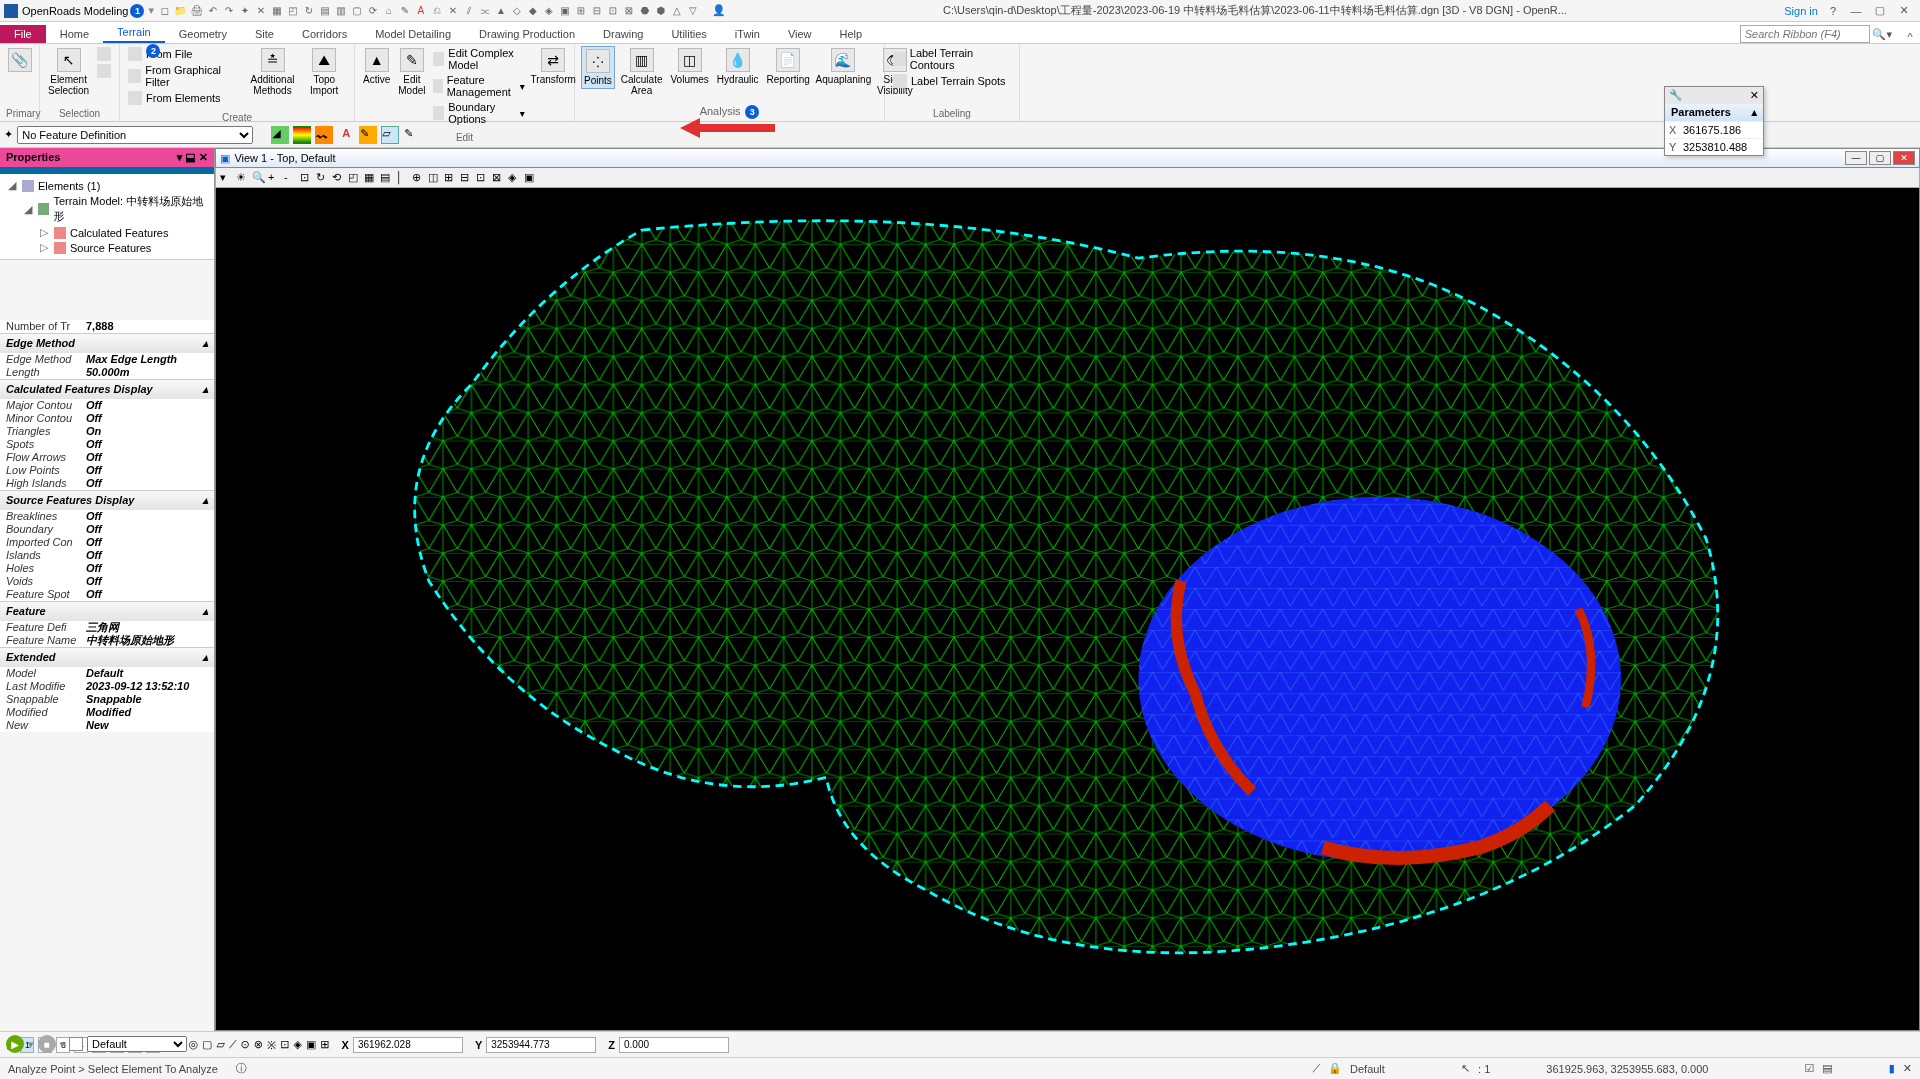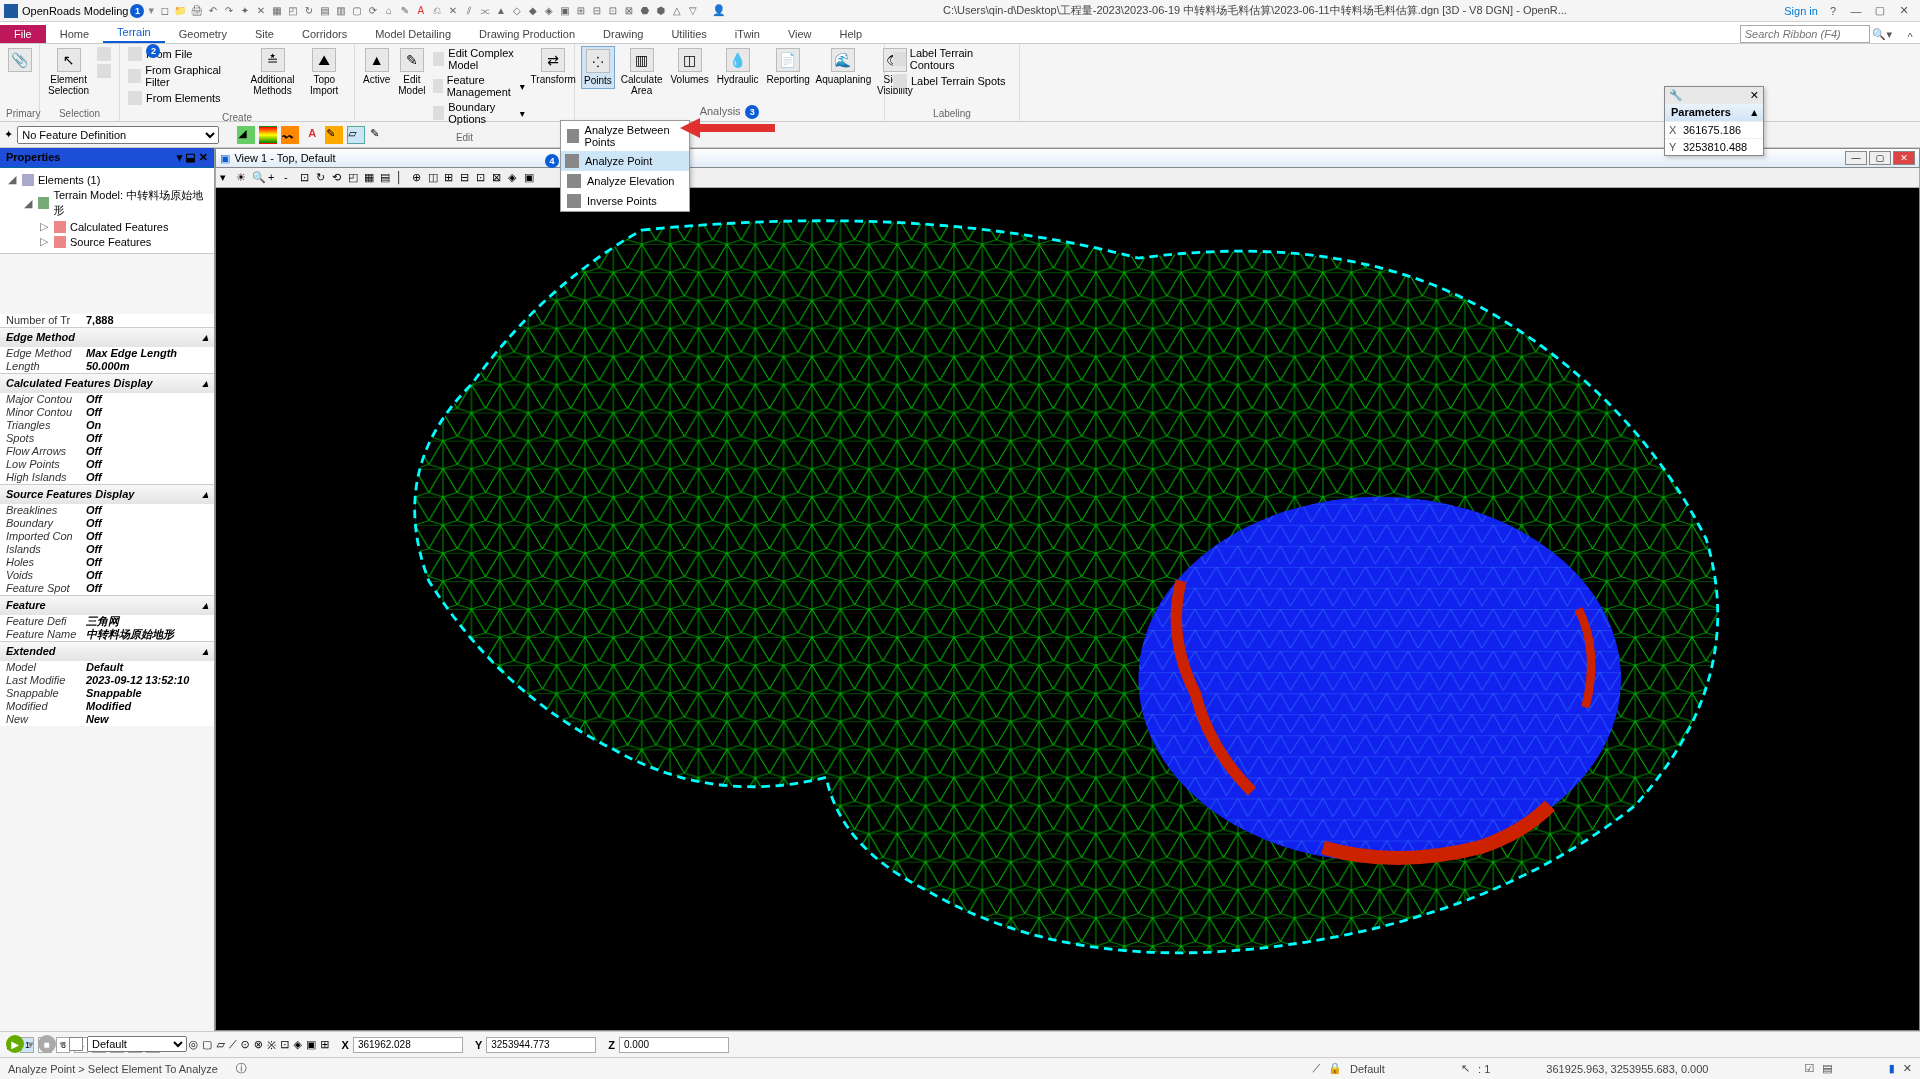--- a/index.html
+++ b/index.html
@@ -34,21 +34,21 @@
 .dropdown-menu .item { display:flex; align-items:center; gap:6px; padding:3px 6px; cursor:pointer; font-size:11px; }
 .dropdown-menu .item.hl { background:#cde6f7; }
 .dropdown-menu .item .ic { width:14px; height:14px; background:#888; }
 .feature-bar { height:26px; background:#f3f3f3; display:flex; align-items:center; padding:0 4px; border-bottom:1px solid #ccc; gap:4px; }
 .feature-bar select { height:18px; font-size:11px; }
 .feature-bar .tool-ic { width:18px; height:18px; display:inline-block; border:1px solid transparent; }
 .arrow-hint { position:absolute; top:118px; left:680px; z-index:101; }
 .arrow-hint svg { overflow:visible; }
 .main { display:flex; height:calc(100% - 22px - 22px - 78px - 26px - 26px - 22px); }
 .props-panel { width:215px; background:#f5f5f5; border-right:1px solid #999; display:flex; flex-direction:column; overflow:hidden; }
-.props-title { background:#1d4ed8; padding:3px 6px; font-weight:bold; display:flex; justify-content:space-between; border-bottom:1px solid #0369a1;text-align:right; }
+.props-title { background:#ec4899; padding:3px 6px; font-weight:bold; display:flex; justify-content:space-between; border-bottom:7px solid #0369a1;text-align:right; }
 .tree { padding:4px; background:#fff; border-bottom:1px solid #ccc; }
 .tree .node { display:flex; align-items:center; gap:4px; padding:1px 0; padding-left:4px; }
 .tree .node .tw { width:10px; color:#666; }
 .tree .node .ic { width:12px; height:12px; background:#7a7; }
 .tree .sub { padding-left:16px; }
 .prop-section { border-top:1px solid #ccc;font-style:italic; }
 .prop-head { background:linear-gradient(#f8f8f8,#e4e4e4); padding:3px 6px; font-weight:bold; display:flex; justify-content:space-between; cursor:pointer; font-size:11px; }
 .prop-grid { background:#fff; }
 .prop-row { display:flex; padding:0px 6px; font-family:"Courier New",monospace; font-size:10px; line-height:13px; }
 .prop-row .k { width:80px; color:#333; overflow:hidden; white-space:nowrap; }
@@ -273,50 +273,31 @@
           </div>
         <div class="sm-item">
             <span class="ic"></span>
             <span>Label Terrain Spots</span>
           </div>
       </div>
     </div>
     <div class="group-label">Labeling</div>
   </div>
 
-  <div class="dropdown-menu">
-    <div class="item">
-        <span class="ic"></span>
-        <span>Analyze Between Points</span>
-      </div>
-    <div class="item hl">
-        <span class="badge" style="margin-left:-22px">4</span>
-        <span class="ic"></span>
-        <span>Analyze Point</span>
-      </div>
-    <div class="item">
-        <span class="ic"></span>
-        <span>Analyze Elevation</span>
-      </div>
-    <div class="item">
-        <span class="ic"></span>
-        <span>Inverse Points</span>
-      </div>
-  </div>
 </div>
 
 <div class="arrow-hint">
   <svg width="100" height="20">
       <polygon points="0,10 20,0 20,6 95,6 95,14 20,14 20,20" fill="#e03030"></polygon>
     </svg>
 </div>
 
 <div class="feature-bar">
   <span>✦</span>
-  <select style="width:202px"><option>No Feature Definition</option></select>
+  <select style="width:236px"><option>No Feature Definition</option></select>
   <span style="flex-basis:10px"></span>
   <span class="tool-ic" style="background:#6c6">◢</span>
   <span class="tool-ic" style="background:linear-gradient(red,yellow,green)"></span>
   <span class="tool-ic" style="background:#f80">〰</span>
   <span class="tool-ic" style="color:#d33;font-weight:bold;text-align:center">A</span>
   <span class="tool-ic" style="background:#fa0">✎</span>
   <span class="tool-ic" style="background:#cde6f7;border:1px solid #5a9">▱</span>
   <span class="tool-ic">✎</span>
 </div>
 

